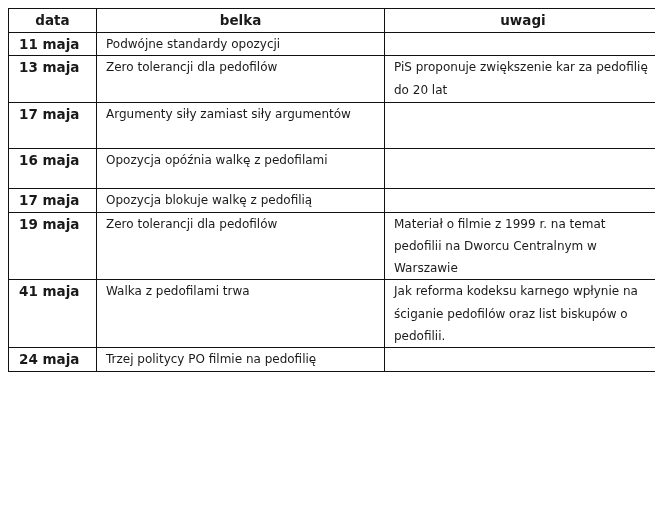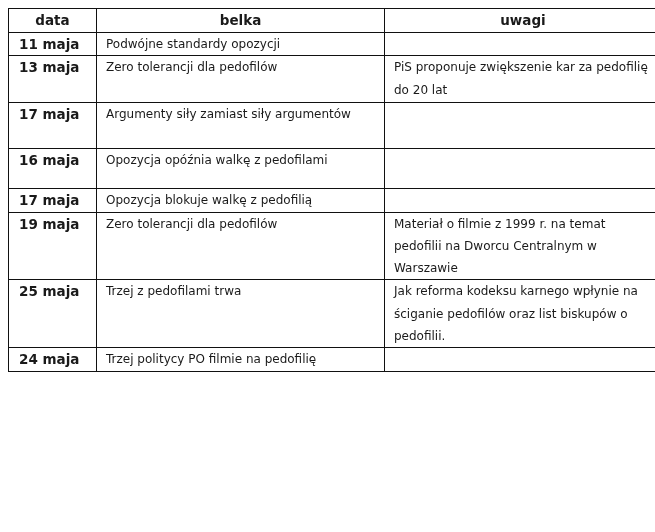--- a/index.html
+++ b/index.html
@@ -89,22 +89,22 @@
       <td class="date-cell">17 maja</td>
       <td class="belka-cell">Opozycja blokuje walkę z pedofilią</td>
       <td class="uwagi-cell"></td>
     </tr>
     <tr style="height:67px">
       <td class="date-cell">19 maja</td>
       <td class="belka-cell">Zero tolerancji dla pedofilów</td>
       <td class="uwagi-cell">Materiał o filmie z 1999 r. na temat pedofilii na Dworcu Centralnym w Warszawie</td>
     </tr>
     <tr style="height:67px">
-      <td class="date-cell">25 maja</td>
-      <td class="belka-cell">Trzej z pedofilami trwa</td>
+      <td class="date-cell">41 maja</td>
+      <td class="belka-cell">Walka z pedofilami trwa</td>
       <td class="uwagi-cell">Jak reforma kodeksu karnego wpłynie na ściganie pedofilów oraz list biskupów o pedofilii.</td>
     </tr>
     <tr style="height:23px">
       <td class="date-cell">24 maja</td>
       <td class="belka-cell">Trzej politycy PO filmie na pedofilię</td>
       <td class="uwagi-cell"></td>
     </tr>
   </tbody>
 </table>
 

